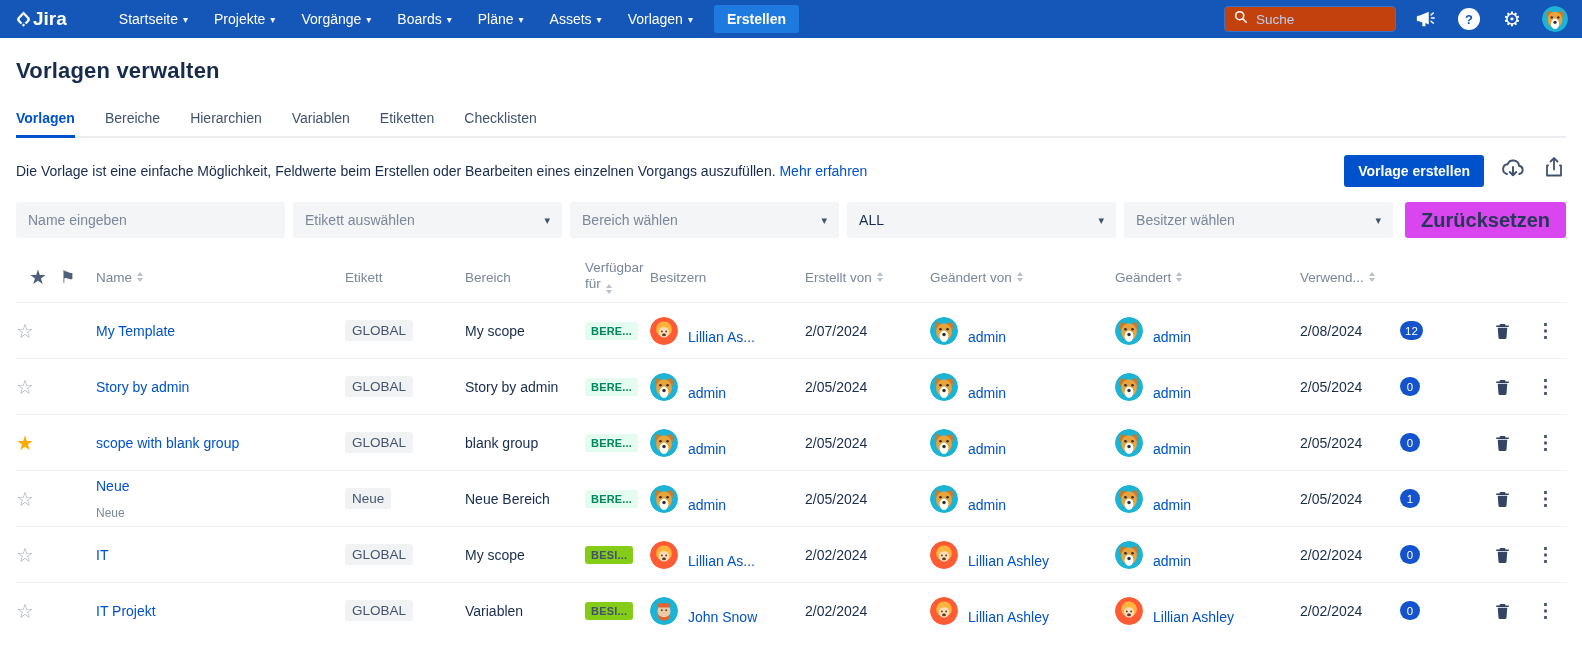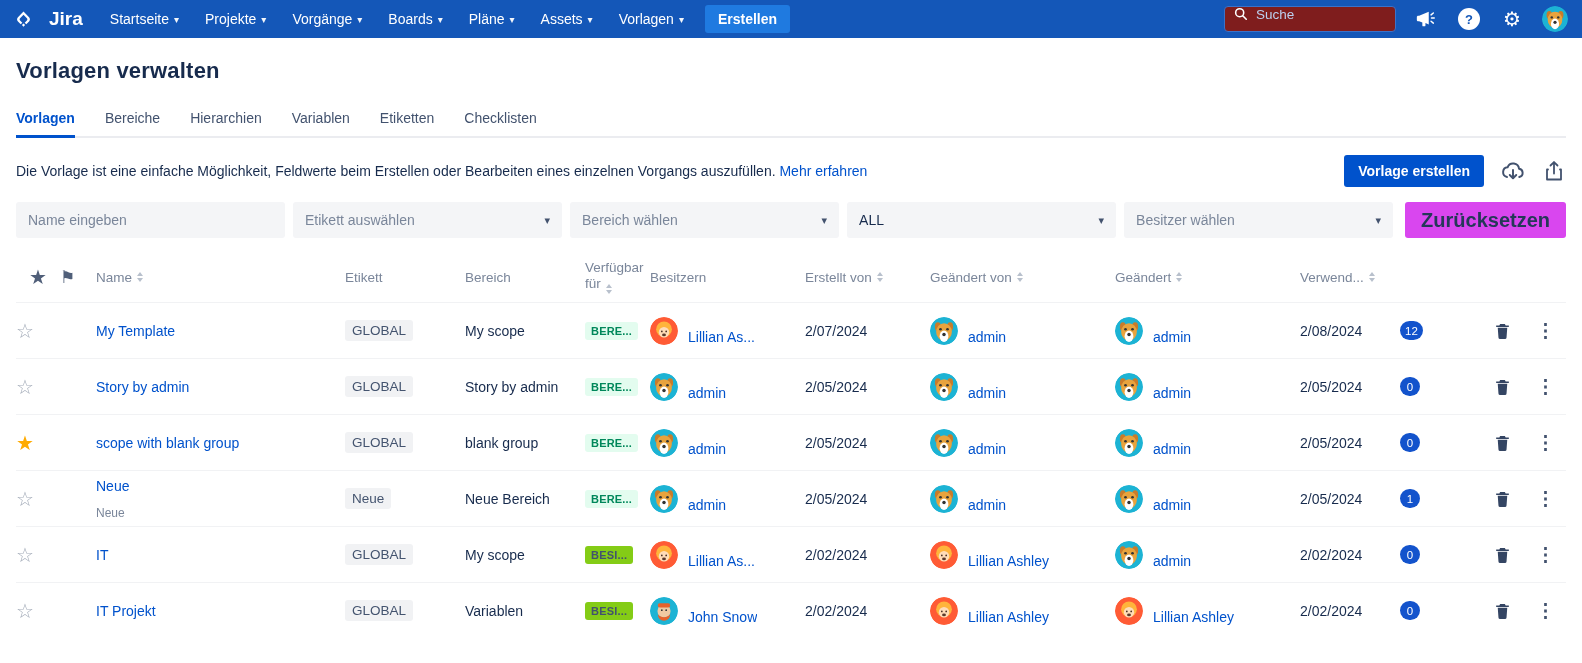--- a/index.html
+++ b/index.html
@@ -1,48 +1,48 @@
 <!DOCTYPE html>
 <html><head>
 <meta charset="utf-8">
 <style>
   * { box-sizing: border-box; margin: 0; padding: 0; }
   html,body { width:1582px; height:663px; overflow:hidden; background:#fff;
     font-family:"Liberation Sans", sans-serif; color:#172B4D; }
 
   
   .navbar { height:38px; background:#1457B8; display:flex; align-items:center; padding:0 14px; gap:4px; }
-  .logo { display:flex; align-items:center; gap:16px; color:#fff; font-size:19px; font-weight:700; margin-right:12px; cursor:pointer; }
+  .logo { display:flex; align-items:center; gap:0; color:#fff; font-size:19px; font-weight:700; margin-right:37px; cursor:pointer; }
   .logo svg { display:block; }
   .nav-item { color:#fff; font-size:14px; padding:0 11px; display:flex; align-items:center; gap:5px; height:38px; cursor:pointer; white-space:nowrap; }
   .nav-item .chev { font-size:10px; opacity:.95; }
   .create-btn { background:#1F7AE0; color:#fff; border:none; font-size:14px; font-weight:600; padding:6px 13px; border-radius:3px; margin-left:6px; cursor:pointer; }
   .nav-right { margin-left:auto; display:flex; align-items:center; gap:17px; }
-  .search-box { display:flex; align-items:flex-start; gap:8px; background:#7f1d1d; border:1px solid #3B72C9; border-radius:4px; height:26px; width:172px; padding:0 9px; }
+  .search-box { display:flex; align-items:center; gap:8px; background:#c2410c; border:1px solid #3B72C9; border-radius:4px; height:26px; width:172px; padding:0 9px; }
   .search-box input { background:transparent; border:none; outline:none; color:#fff; font-size:13.5px; width:120px; font-family:inherit; }
   .search-box input::placeholder { color:#BCD0EF; }
   .nav-icon { width:26px; height:26px; display:flex; align-items:center; justify-content:center; cursor:pointer; }
   .help-circle { width:22px; height:22px; border-radius:50%; background:#fff; color:#1457B8; font-weight:700; font-size:13px; display:flex; align-items:center; justify-content:center; }
   .gear-glyph { color:#fff; font-size:20px; line-height:1; }
   .avatar { border-radius:50%; overflow:hidden; flex:0 0 auto; }
   .avatar svg { display:block; }
 
   
   .page-wrap { padding:0 16px; }
   h1 { font-size:22px; font-weight:700; color:#172B4D; margin:20px 0 26px; letter-spacing:.2px; }
   .tabs { display:flex; gap:30px; border-bottom:2px solid #EBECF0; }
   .tab { font-size:14px; color:#42526E; padding-bottom:10px; cursor:pointer; position:relative; }
   .tab.active { color:#0052CC; font-weight:700; }
   .tab.active::after { content:""; position:absolute; left:0; right:0; bottom:-2px; height:3px; background:#0052CC; }
 
   
   .desc-row { display:flex; align-items:center; margin:17px 0 15px; }
   .desc { font-size:14px; color:#172B4D; }
   .desc a { color:#0052CC; text-decoration:none; cursor:pointer; }
-  .desc-actions { margin-left:auto; display:flex; align-items:center; gap:16px; }
+  .desc-actions { margin-left:auto; display:flex; align-items:flex-start; gap:16px; }
   .primary-btn { background:#0052CC; color:#fff; border:none; font-size:14px; font-weight:700; padding:8px 14px; border-radius:3px; cursor:pointer; }
   .tool-icon { cursor:pointer; display:flex; align-items:center; }
 
   
   .filters { display:flex; gap:8px; margin-bottom:14px; }
   .filter { background:#F4F5F7; border-radius:3px; height:36px; display:flex; align-items:center; padding:0 12px; font-size:14px; color:#7A869A; width:276px; justify-content:space-between; cursor:pointer; }
   .filter input { border:none; background:transparent; outline:none; font-size:14px; color:#172B4D; width:100%; font-family:inherit; }
   .filter input::placeholder { color:#7A869A; }
   .filter .sel-chev { color:#42526E; font-size:11px; }
   .filter.value { color:#172B4D; }

